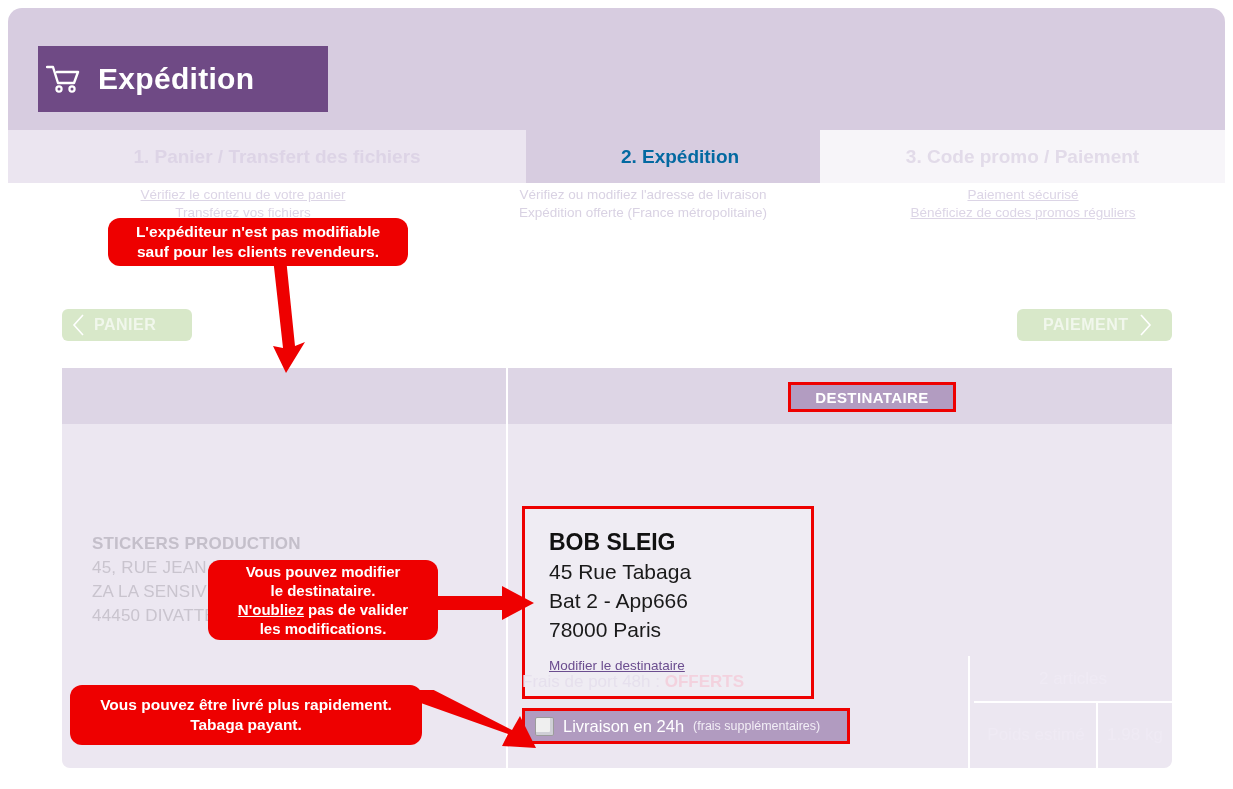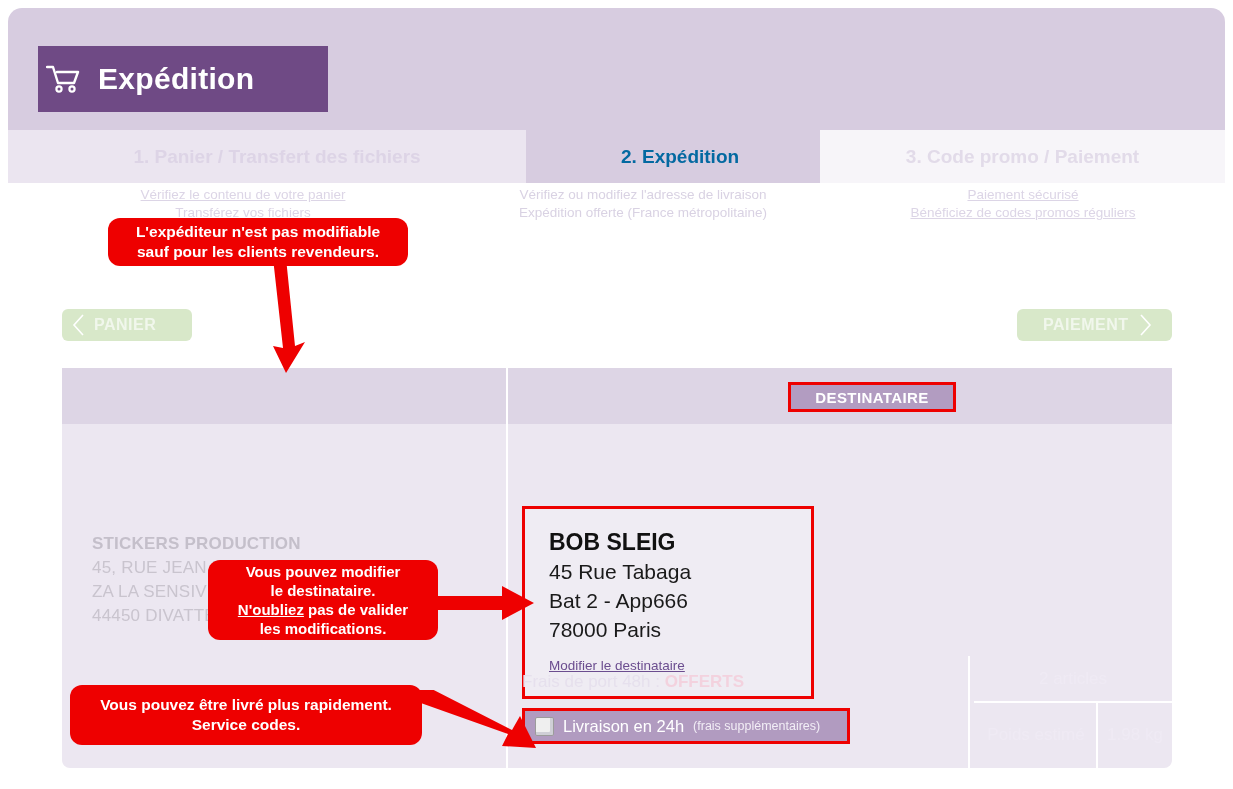--- a/index.html
+++ b/index.html
@@ -293,16 +293,16 @@
     <span class="cl">le destinataire.</span>
     <span class="cl"><span class="u">N'oubliez</span><span> pas de valider</span></span>
     <span class="cl">les modifications.</span>
   </div>
 
   <svg class="arrow" style="left:408px;top:690px;width:130px;height:62px;" viewBox="0 0 130 62">
     <path d="M2 2 L14 -6 L104 40 L112 26 L128 58 L94 56 L100 44 L10 12 Z" fill="#ee0000"></path>
   </svg>
   <div class="callout co3">
     <span class="cl">Vous pouvez être livré plus rapidement.</span>
-    <span class="cl">Service codes.</span>
+    <span class="cl">Tabaga payant.</span>
   </div>
 
 </div>
 
 </body></html>

